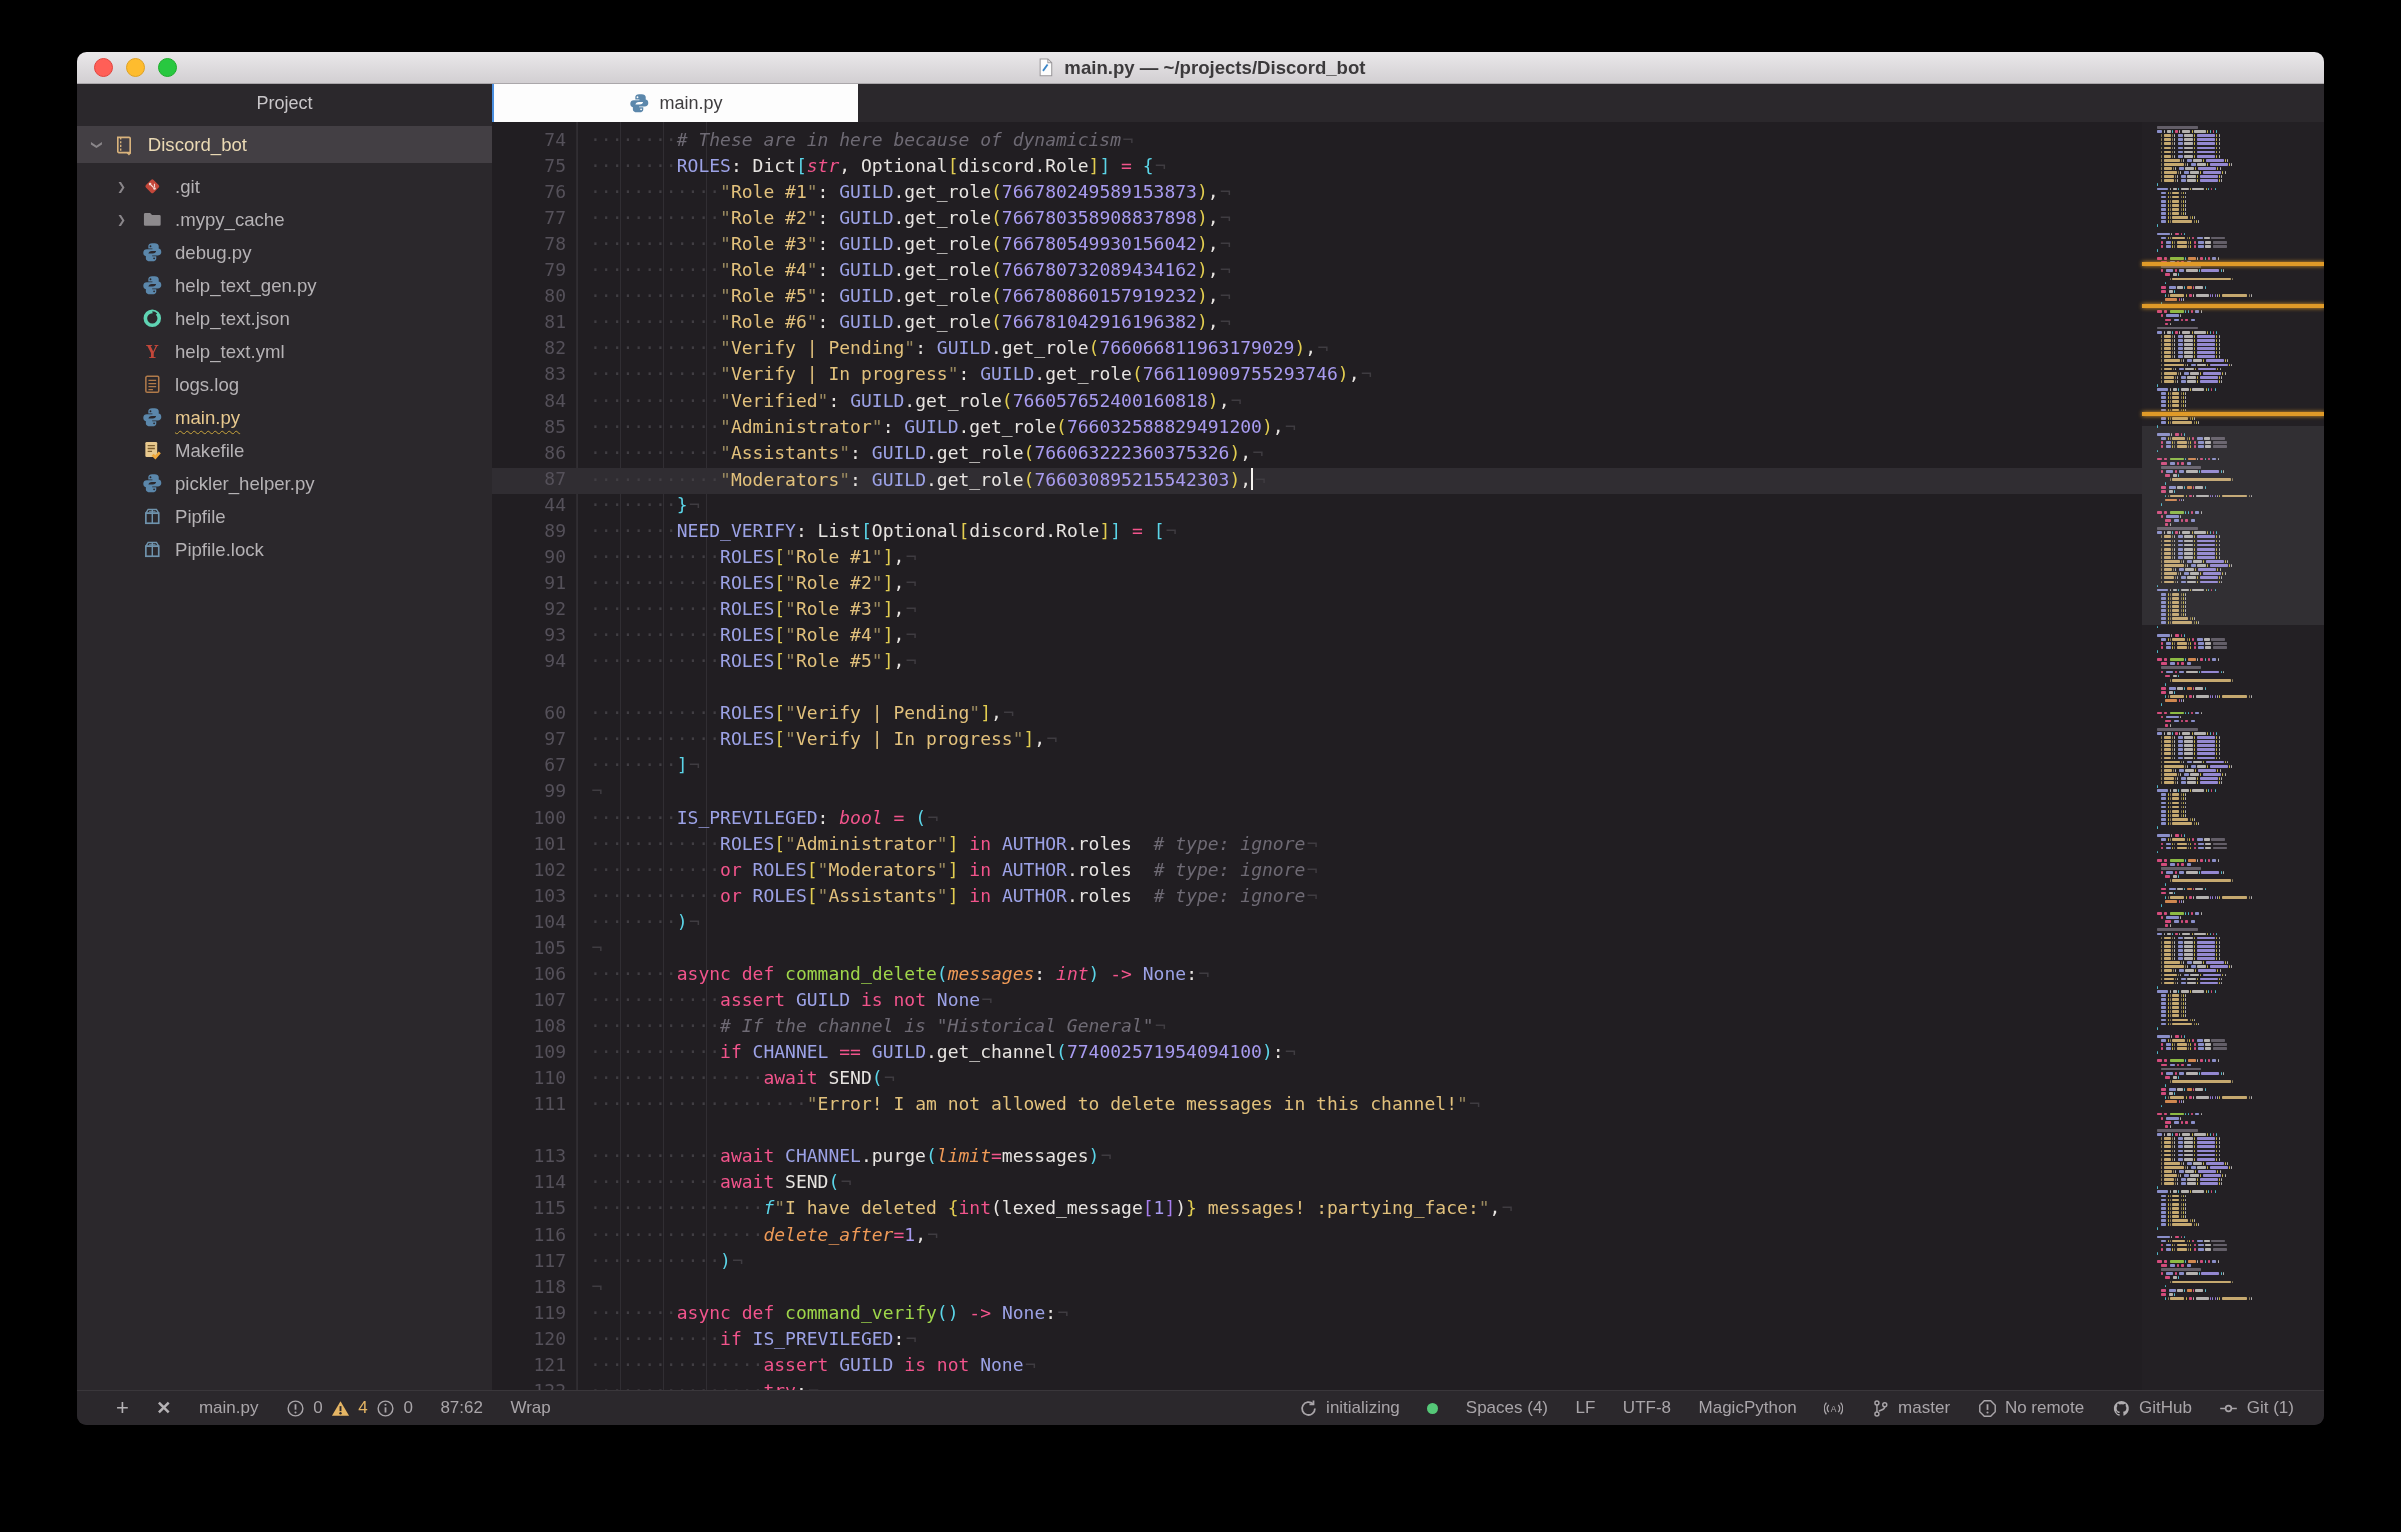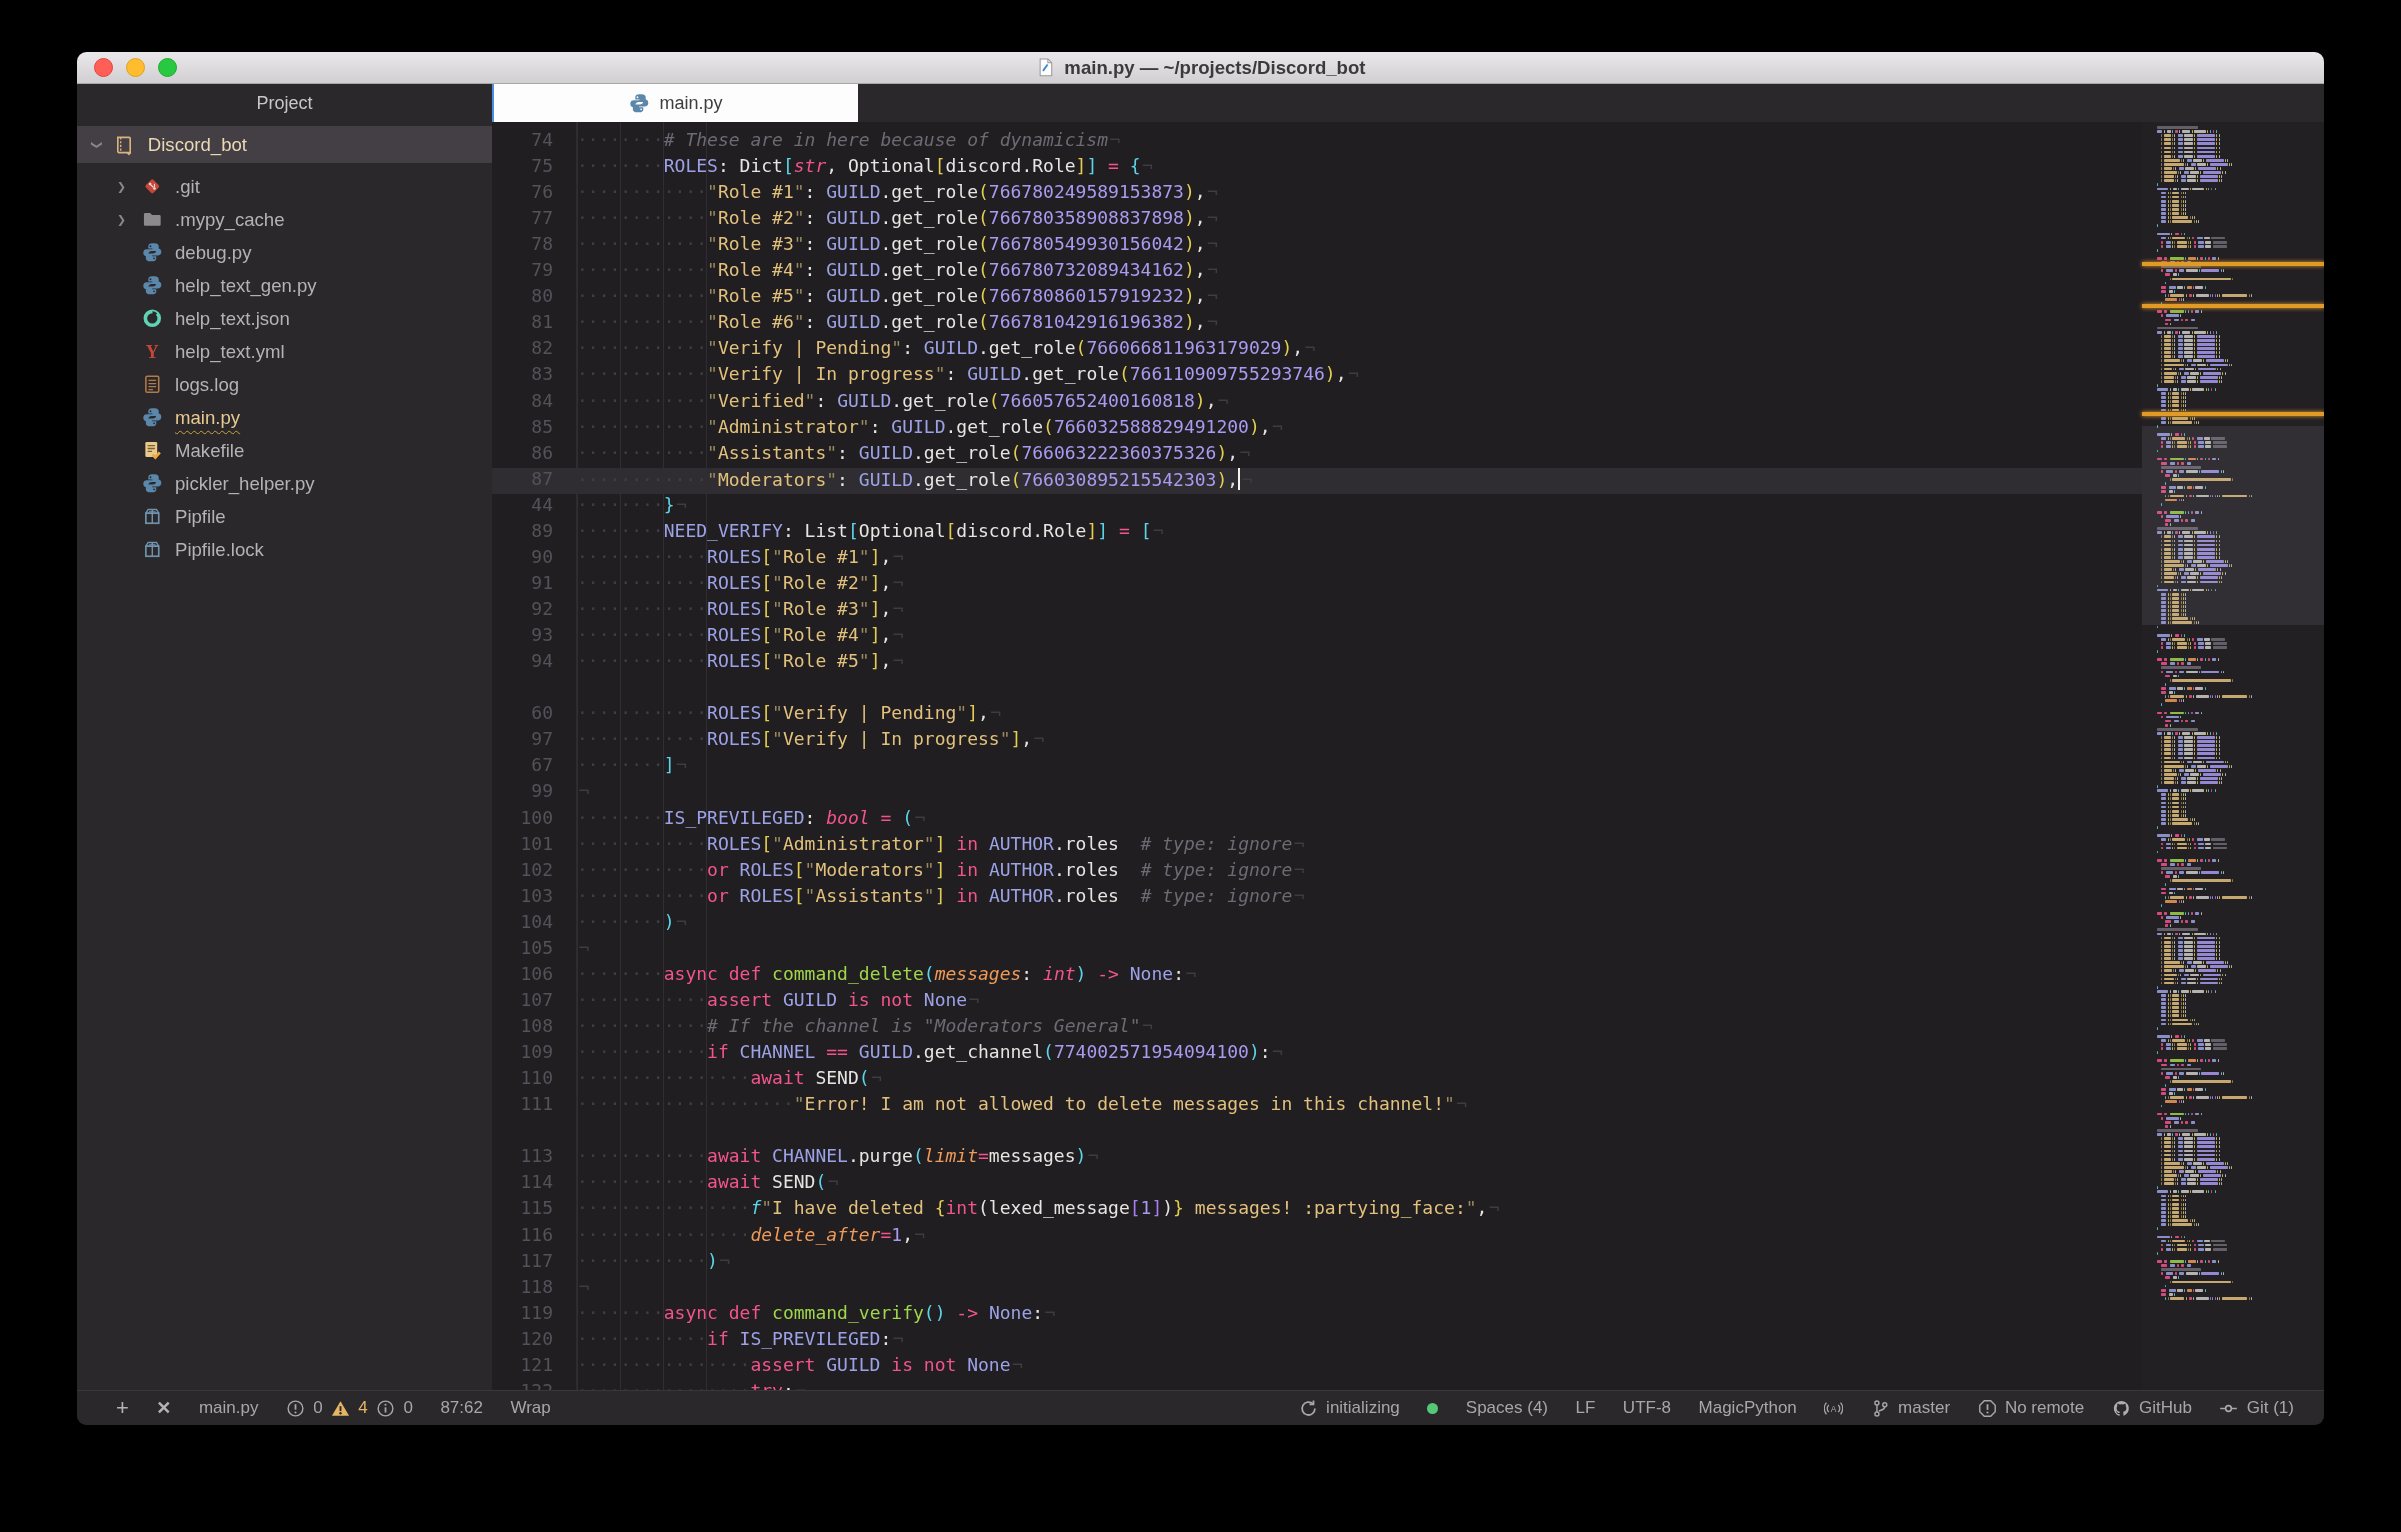--- a/index.html
+++ b/index.html
@@ -39,21 +39,21 @@
   .side-item .lbl{position:absolute;left:98px;color:#b5b2b5;font-size:18.6px;}
   .side-item .lbl.mod{color:#e8c98e;text-decoration:underline wavy #c8a43c 1.4px;text-underline-offset:6.2px;}
   .chev{color:#8a868a;font-size:15px;font-family:"DejaVu Sans Mono",monospace;}
   .chev.open{display:inline-block;transform:rotate(90deg);}
   .ic svg{width:100%;height:100%;}
   
   #editor{position:absolute;left:415px;top:70px;width:1833px;height:1269px;background:#211e22;overflow:hidden;}
   #code-lines{position:absolute;inset:0;font-family:"DejaVu Sans Mono",monospace;font-size:18px;}
   .guide{position:absolute;top:0;bottom:0;width:0.7px;background:#312e33;}
   .gutter-border{position:absolute;top:0;bottom:0;left:84px;width:0.7px;background:#2e2b2f;}
-  .cline{position:absolute;left:0;width:1650px;height:26px;white-space:pre;}
+  .cline{position:absolute;left:13px;width:1650px;height:26px;white-space:pre;}
   .cline .num{position:absolute;left:0;width:61px;text-align:right;color:#55515a;}
   .cline .code{position:absolute;left:85px;}
   .hl{position:absolute;left:0;width:1650px;height:26px;background:#302d32;}
   .ws{color:#413e43;}
   .eol{color:#3f3c41;margin-left:1.4px;}
   .cursor{display:inline-block;width:2.1px;height:22px;background:#f6f3ef;vertical-align:-4.1px;}
   
   .tc{color:#6e6a74;font-style:italic;}
   .tk{color:#f2548c;}
   .ts{color:#e2c17c;}
@@ -257,21 +257,21 @@
           <div class="cline" style="top:632px"><span class="num">67</span><span class="code"><span class="ws">········</span><span class="tb1">]</span><span class="eol">¬</span></span></div>
           <div class="cline" style="top:658px"><span class="num">99</span><span class="code"><span class="ws"></span><span class="eol">¬</span></span></div>
           <div class="cline" style="top:685px"><span class="num">100</span><span class="code"><span class="ws">········</span><span class="tv">IS_PREVILEGED</span><span class="tw">: </span><span class="tty">bool</span><span class="tw"> </span><span class="tk">=</span><span class="tw"> </span><span class="tb1">(</span><span class="eol">¬</span></span></div>
           <div class="cline" style="top:711px"><span class="num">101</span><span class="code"><span class="ws">············</span><span class="tv">ROLES</span><span class="tb2">[</span><span class="tq">"</span><span class="ts">Administrator</span><span class="tq">"</span><span class="tb2">]</span><span class="tw"> </span><span class="tk">in</span><span class="tw"> </span><span class="tv">AUTHOR</span><span class="tw">.roles</span><span class="tc">  # type: ignore</span><span class="eol">¬</span></span></div>
           <div class="cline" style="top:737px"><span class="num">102</span><span class="code"><span class="ws">············</span><span class="tk">or</span><span class="tw"> </span><span class="tv">ROLES</span><span class="tb2">[</span><span class="tq">"</span><span class="ts">Moderators</span><span class="tq">"</span><span class="tb2">]</span><span class="tw"> </span><span class="tk">in</span><span class="tw"> </span><span class="tv">AUTHOR</span><span class="tw">.roles</span><span class="tc">  # type: ignore</span><span class="eol">¬</span></span></div>
           <div class="cline" style="top:763px"><span class="num">103</span><span class="code"><span class="ws">············</span><span class="tk">or</span><span class="tw"> </span><span class="tv">ROLES</span><span class="tb2">[</span><span class="tq">"</span><span class="ts">Assistants</span><span class="tq">"</span><span class="tb2">]</span><span class="tw"> </span><span class="tk">in</span><span class="tw"> </span><span class="tv">AUTHOR</span><span class="tw">.roles</span><span class="tc">  # type: ignore</span><span class="eol">¬</span></span></div>
           <div class="cline" style="top:789px"><span class="num">104</span><span class="code"><span class="ws">········</span><span class="tb1">)</span><span class="eol">¬</span></span></div>
           <div class="cline" style="top:815px"><span class="num">105</span><span class="code"><span class="ws"></span><span class="eol">¬</span></span></div>
           <div class="cline" style="top:841px"><span class="num">106</span><span class="code"><span class="ws">········</span><span class="tk">async</span><span class="tw"> </span><span class="tk">def</span><span class="tw"> </span><span class="tfn">command_delete</span><span class="tb1">(</span><span class="tpa">messages</span><span class="tw">: </span><span class="tty">int</span><span class="tb1">)</span><span class="tw"> </span><span class="tk">-&gt;</span><span class="tw"> </span><span class="tv">None</span><span class="tw">:</span><span class="eol">¬</span></span></div>
           <div class="cline" style="top:867px"><span class="num">107</span><span class="code"><span class="ws">············</span><span class="tk">assert</span><span class="tw"> </span><span class="tv">GUILD</span><span class="tw"> </span><span class="tk">is</span><span class="tw"> </span><span class="tk">not</span><span class="tw"> </span><span class="tv">None</span><span class="eol">¬</span></span></div>
-          <div class="cline" style="top:893px"><span class="num">108</span><span class="code"><span class="ws">············</span><span class="tc"># If the channel is "Moderators General"</span><span class="eol">¬</span></span></div>
+          <div class="cline" style="top:893px"><span class="num">108</span><span class="code"><span class="ws">············</span><span class="tc"># If the channel is "Historical General"</span><span class="eol">¬</span></span></div>
           <div class="cline" style="top:919px"><span class="num">109</span><span class="code"><span class="ws">············</span><span class="tk">if</span><span class="tw"> </span><span class="tv">CHANNEL</span><span class="tw"> </span><span class="tk">==</span><span class="tw"> </span><span class="tv">GUILD</span><span class="tw">.get_channel</span><span class="tb1">(</span><span class="tn">774002571954094100</span><span class="tb1">)</span><span class="tw">:</span><span class="eol">¬</span></span></div>
           <div class="cline" style="top:945px"><span class="num">110</span><span class="code"><span class="ws">················</span><span class="tk">await</span><span class="tw"> </span><span class="tw">SEND</span><span class="tb1">(</span><span class="eol">¬</span></span></div>
           <div class="cline" style="top:971px"><span class="num">111</span><span class="code"><span class="ws">····················</span><span class="tq">"</span><span class="ts">Error! I am not allowed to delete messages in this channel!</span><span class="tq">"</span><span class="eol">¬</span></span></div>
           <div class="cline" style="top:1023px"><span class="num">113</span><span class="code"><span class="ws">············</span><span class="tk">await</span><span class="tw"> </span><span class="tv">CHANNEL</span><span class="tw">.purge</span><span class="tb1">(</span><span class="tpa">limit</span><span class="tk">=</span><span class="tw">messages</span><span class="tb1">)</span><span class="eol">¬</span></span></div>
           <div class="cline" style="top:1049px"><span class="num">114</span><span class="code"><span class="ws">············</span><span class="tk">await</span><span class="tw"> </span><span class="tw">SEND</span><span class="tb1">(</span><span class="eol">¬</span></span></div>
           <div class="cline" style="top:1075px"><span class="num">115</span><span class="code"><span class="ws">················</span><span class="tf">f</span><span class="tq">"</span><span class="ts">I have deleted </span><span class="tb2">{</span><span class="tk">int</span><span class="tw">(</span><span class="tw">lexed_message</span><span class="tb3">[</span><span class="tn">1</span><span class="tb3">]</span><span class="tw">)</span><span class="tb2">}</span><span class="ts"> messages! :partying_face:</span><span class="tq">"</span><span class="tw">,</span><span class="eol">¬</span></span></div>
           <div class="cline" style="top:1102px"><span class="num">116</span><span class="code"><span class="ws">················</span><span class="tpa">delete_after</span><span class="tk">=</span><span class="tn">1</span><span class="tw">,</span><span class="eol">¬</span></span></div>
           <div class="cline" style="top:1128px"><span class="num">117</span><span class="code"><span class="ws">············</span><span class="tb1">)</span><span class="eol">¬</span></span></div>
           <div class="cline" style="top:1154px"><span class="num">118</span><span class="code"><span class="ws"></span><span class="eol">¬</span></span></div>
           <div class="cline" style="top:1180px"><span class="num">119</span><span class="code"><span class="ws">········</span><span class="tk">async</span><span class="tw"> </span><span class="tk">def</span><span class="tw"> </span><span class="tfn">command_verify</span><span class="tb1">(</span><span class="tb1">)</span><span class="tw"> </span><span class="tk">-&gt;</span><span class="tw"> </span><span class="tv">None</span><span class="tw">:</span><span class="eol">¬</span></span></div>

